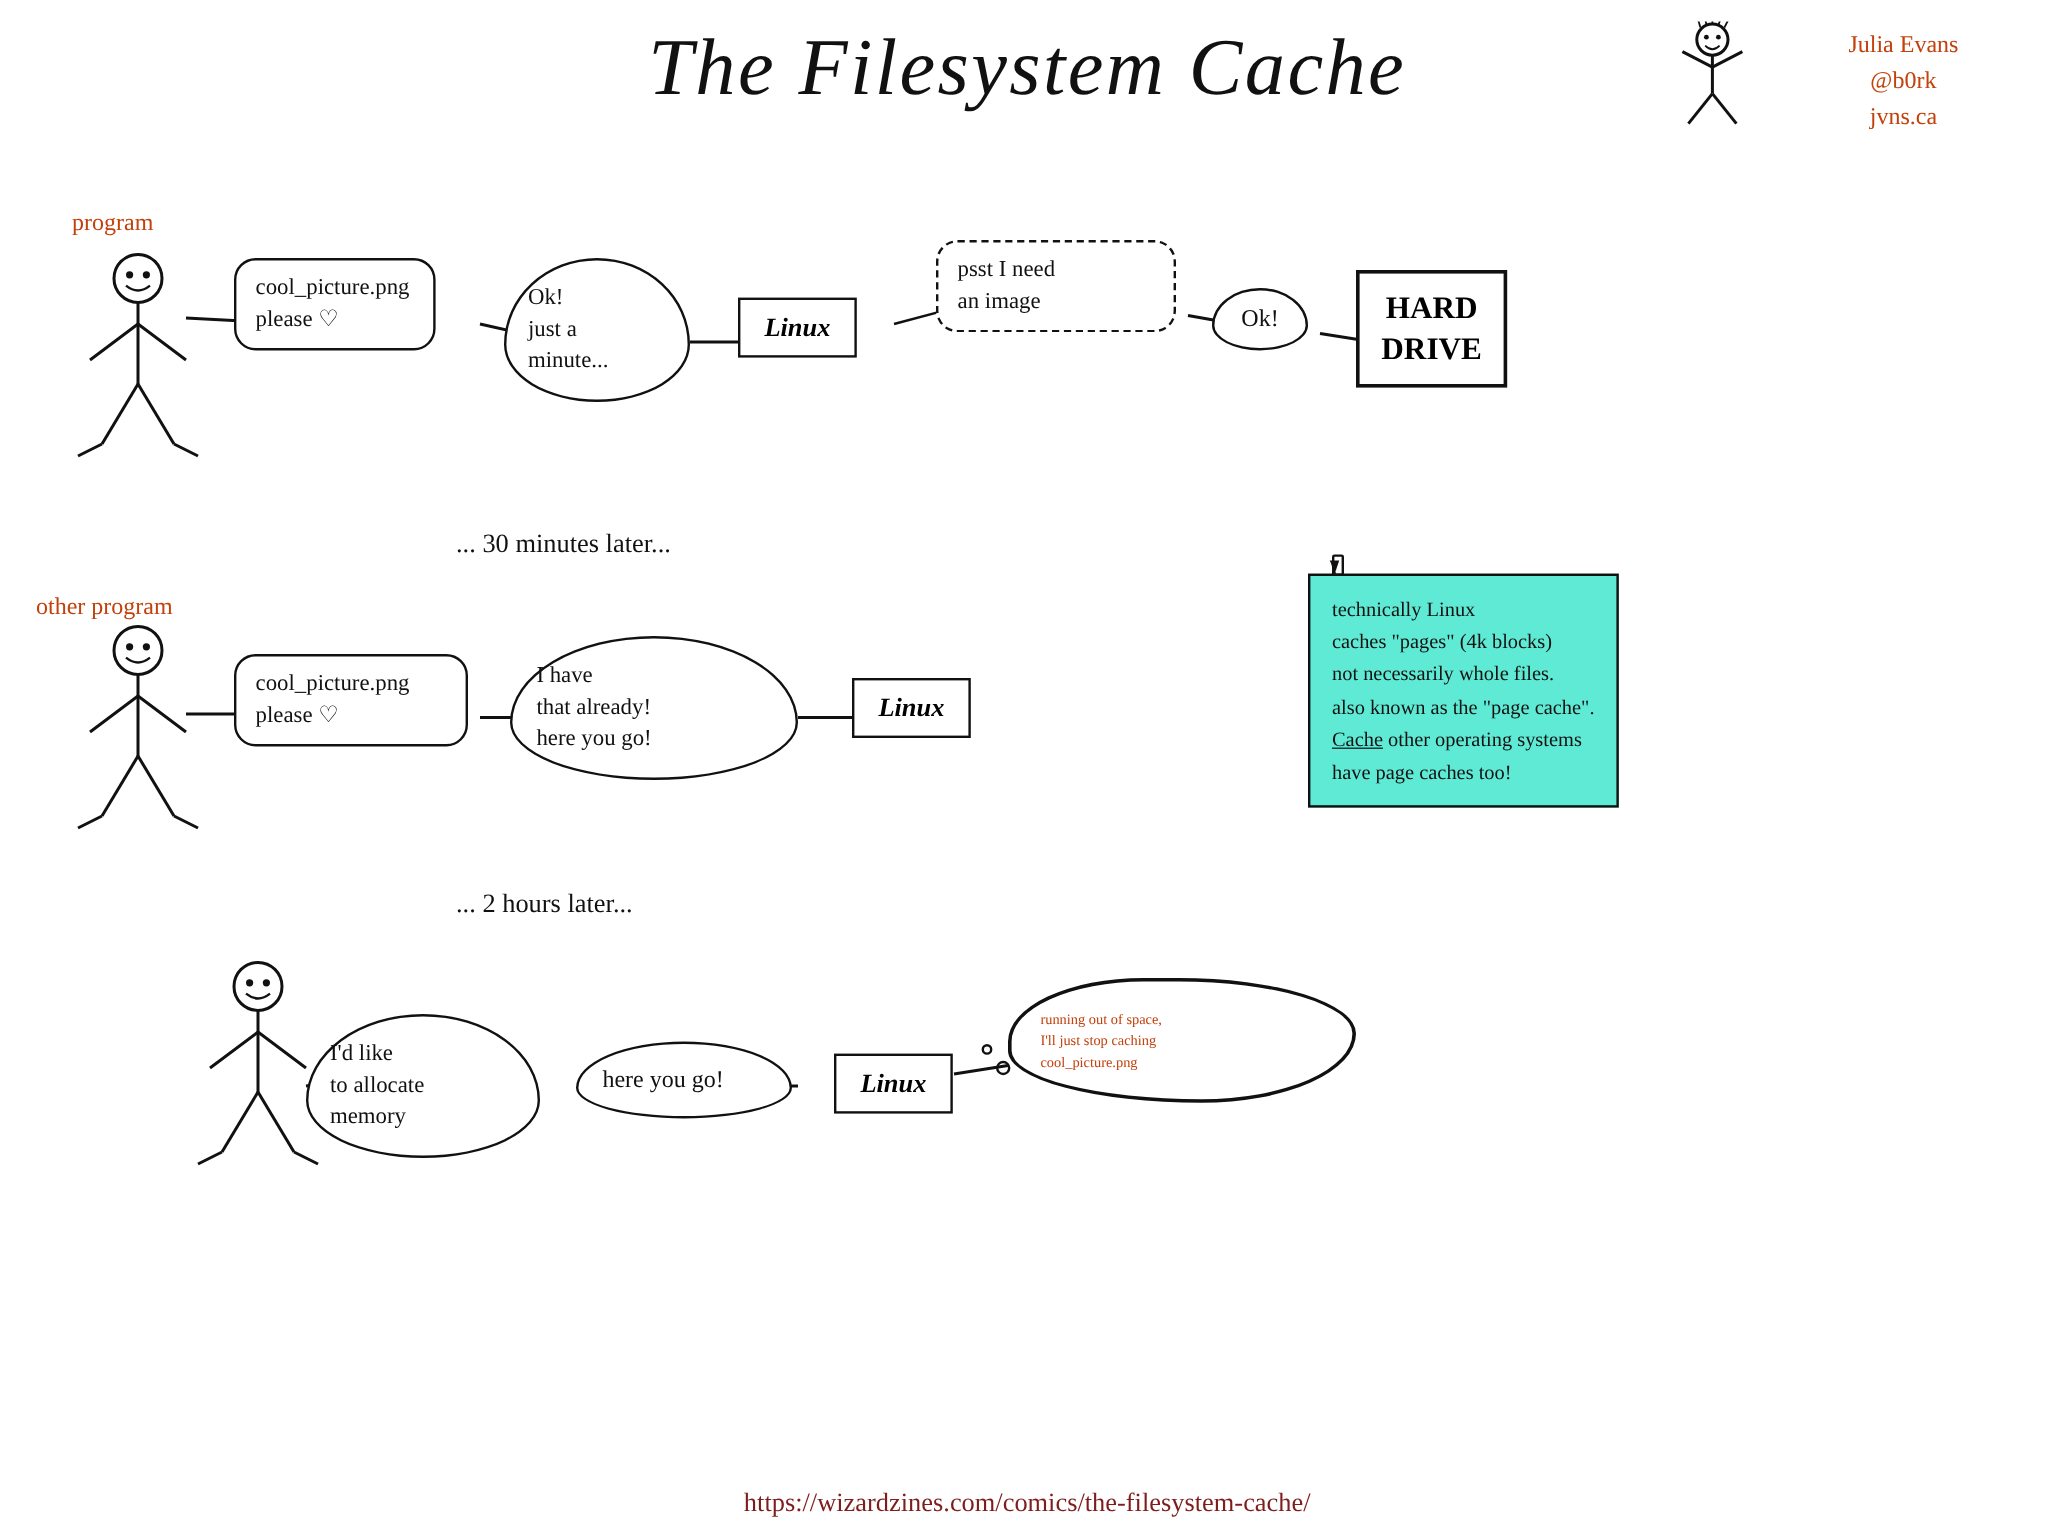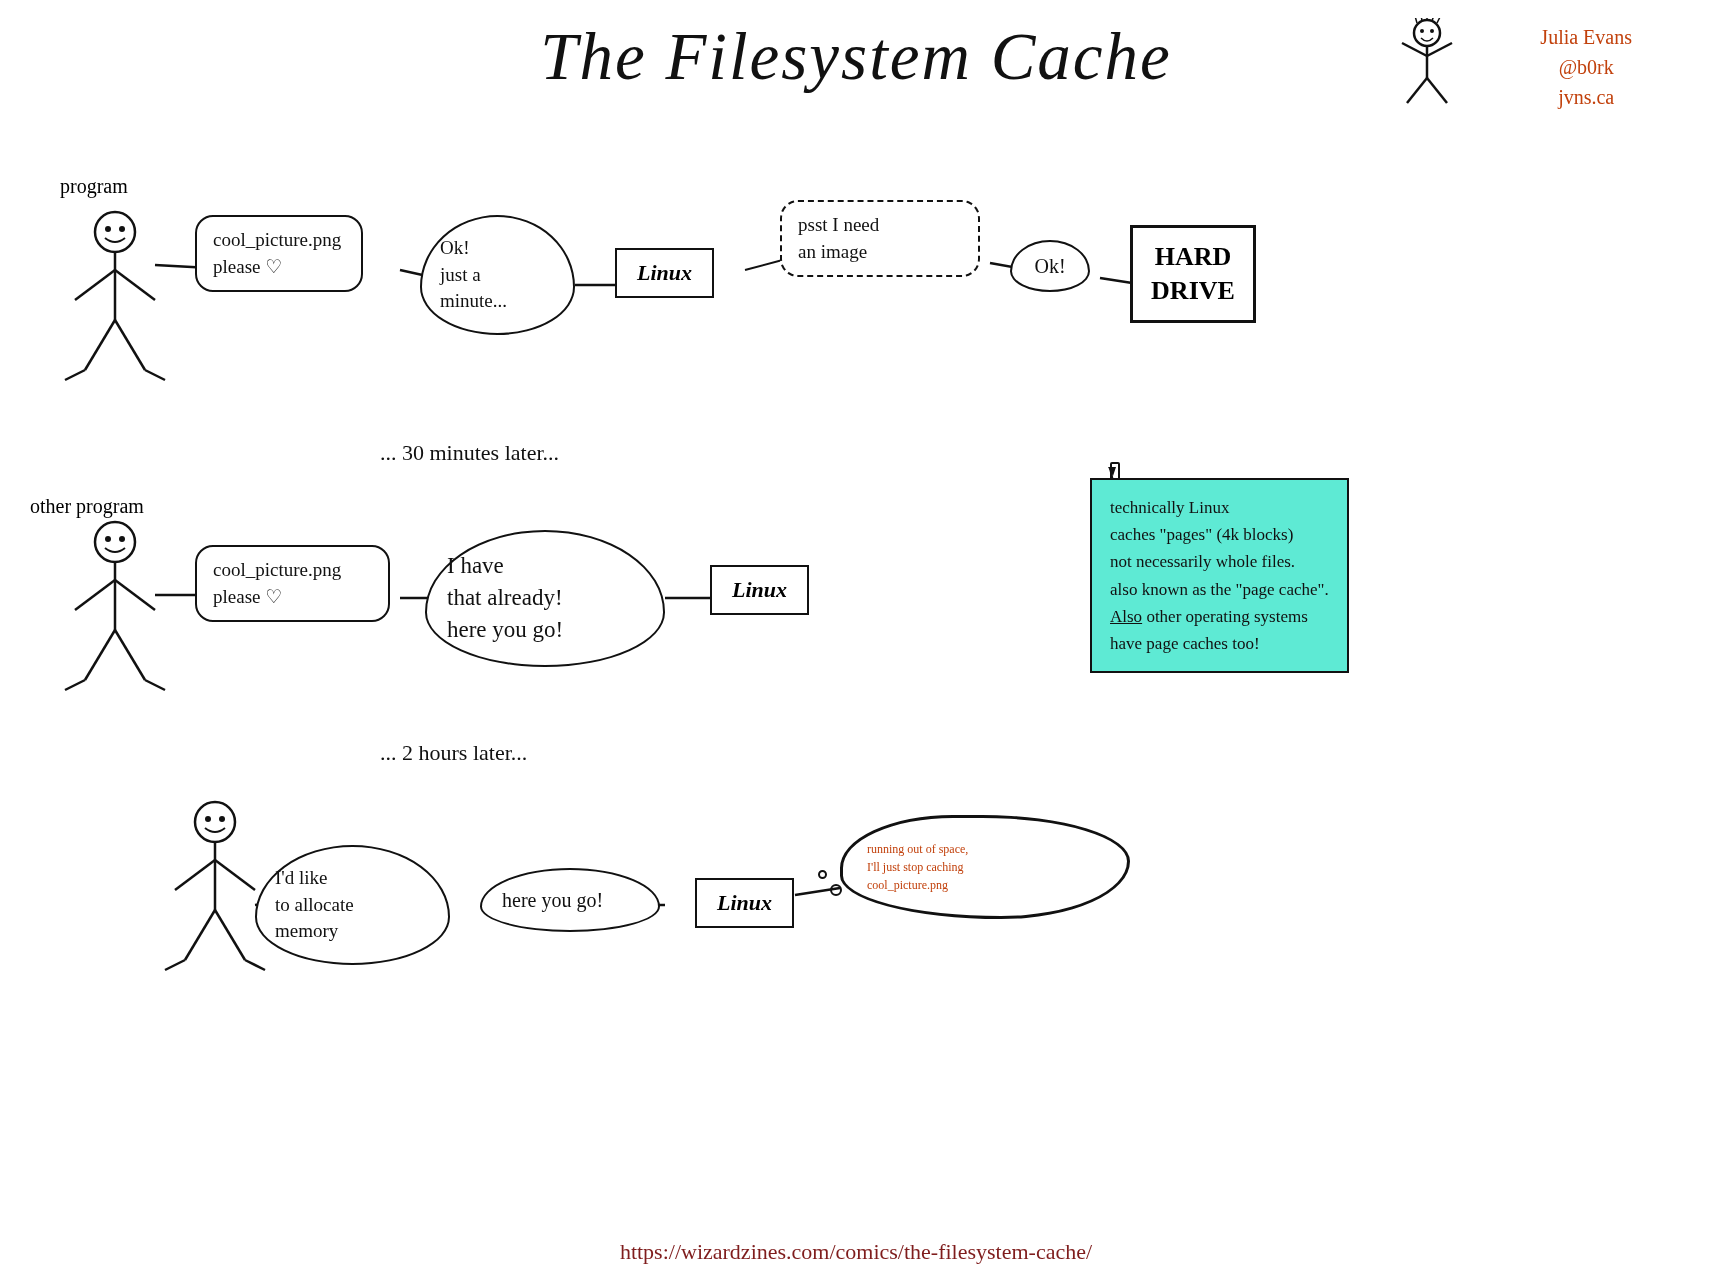--- a/index.html
+++ b/index.html
@@ -120,21 +120,21 @@
     .time-label {
       position: absolute;
       font-size: 22px;
       color: #111;
     }
 
     
     .prog-label {
       position: absolute;
       font-size: 20px;
-      color: #000000;
+      color: #c2410c;
     }
 
     
     .figure-svg {
       position: absolute;
     }
 
     
     .julia-figure {
       position: absolute;
@@ -249,21 +249,21 @@
   HARD<br>DRIVE
 </div>
 
 <div class="time-label" style="left:380px; top:440px;">... 30 minutes later...</div>
 
 <div class="note-box" style="left:1090px; top:478px;">
   technically Linux<br>
   caches "pages" (4k blocks)<br>
   not necessarily whole files.<br>
   also known as the "page cache".<br>
-  <span class="underline">Also</span> other operating systems<br>
+  <span class="underline">Cache</span> other operating systems<br>
   have page caches too!
 </div>
 
 <div style="position:absolute; left:1110px; top:462px; width:10px; height:18px; border:2px solid #111; border-radius:2px;"></div>
 
 <svg class="figure-svg" style="left:55px; top:520px;" width="120" height="220" viewBox="0 0 120 220">
   <circle cx="60" cy="22" r="20" fill="none" stroke="#111" stroke-width="2.5"></circle>
   <circle cx="53" cy="19" r="3" fill="#111"></circle>
   <circle cx="67" cy="19" r="3" fill="#111"></circle>
   <path d="M50 28 Q60 36 70 28" fill="none" stroke="#111" stroke-width="2"></path>
@@ -275,21 +275,21 @@
   <line x1="30" y1="160" x2="10" y2="170" stroke="#111" stroke-width="2.5"></line>
   <line x1="90" y1="160" x2="110" y2="170" stroke="#111" stroke-width="2.5"></line>
 </svg>
 
 <div class="prog-label" style="left:30px; top:495px;">other program</div>
 
 <div class="bubble" style="left:195px; top:545px; width:195px; font-size:19px;">
   cool_picture.png<br>please ♡
 </div>
 
-<div class="bubble" style="left:425px; top:530px; width:240px; font-size:23px; border-radius:50% 50% 50% 50% / 60% 60% 40% 40%; padding:18px 20px;">
+<div class="bubble" style="left:425px; top:530px; width:240px; font-size:19px; border-radius:50% 50% 50% 50% / 60% 60% 40% 40%; padding:18px 20px;">
   I have<br>that already!<br>here you go!
 </div>
 
 <div class="linux-box" style="left:710px; top:565px;">Linux</div>
 
 <div class="time-label" style="left:380px; top:740px;">... 2 hours later...</div>
 
 <svg class="figure-svg" style="left:155px; top:800px;" width="120" height="220" viewBox="0 0 120 220">
   <circle cx="60" cy="22" r="20" fill="none" stroke="#111" stroke-width="2.5"></circle>
   <circle cx="53" cy="19" r="3" fill="#111"></circle>

